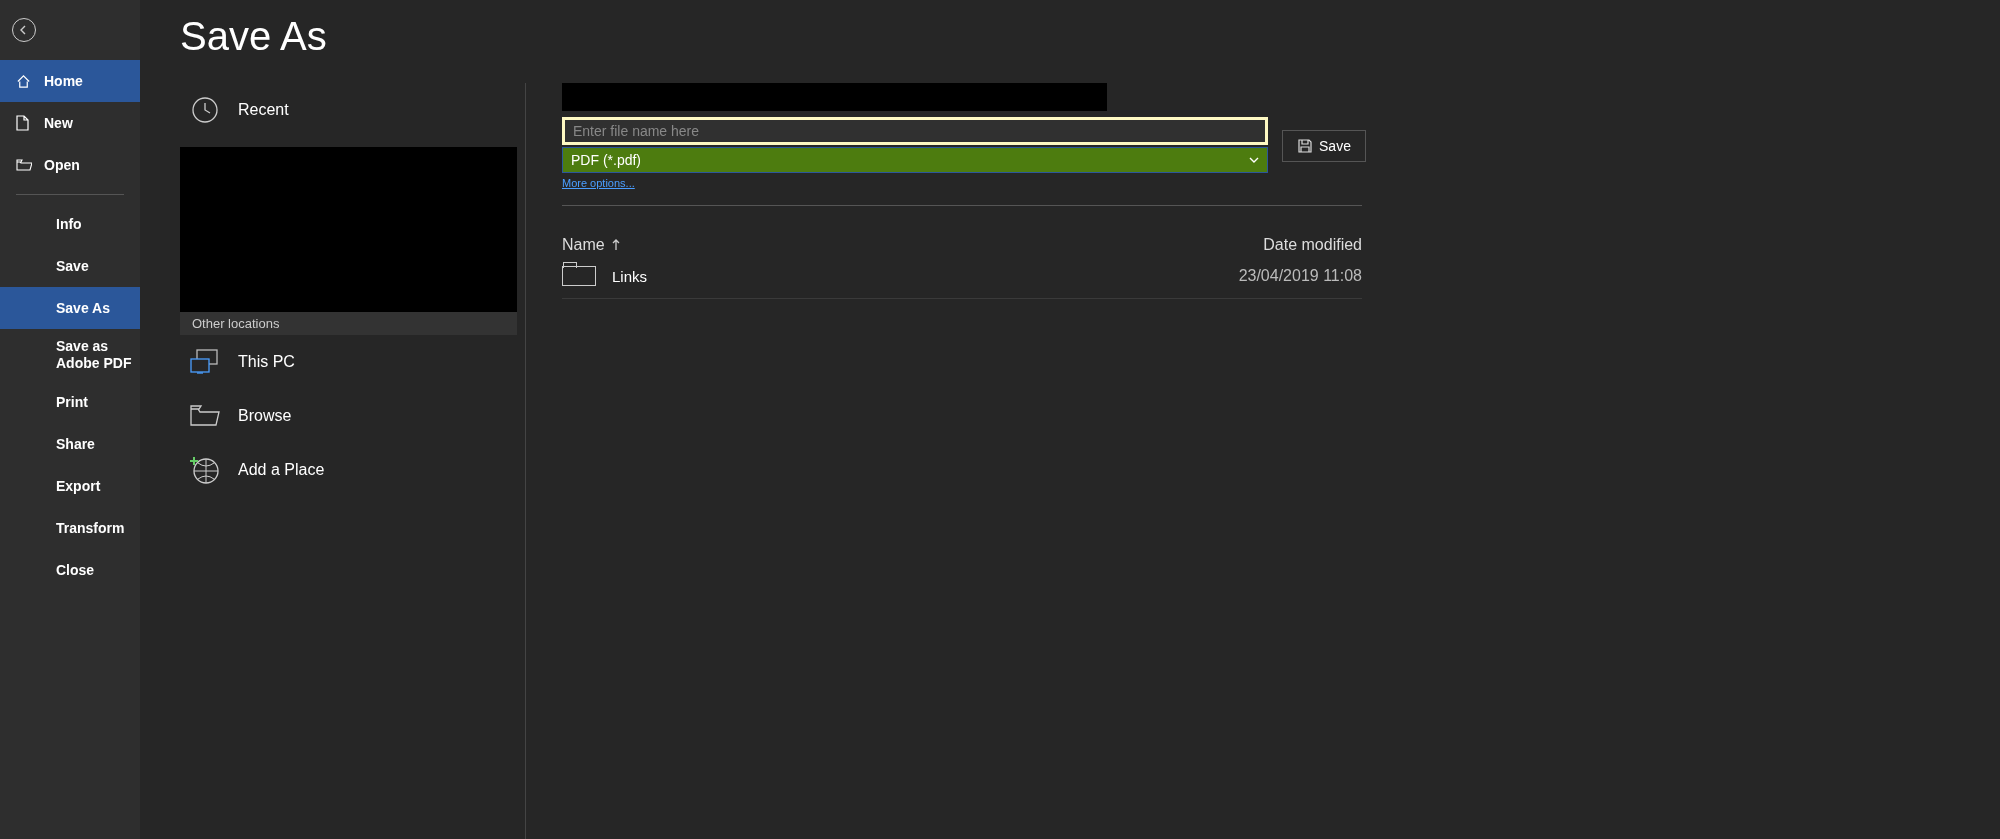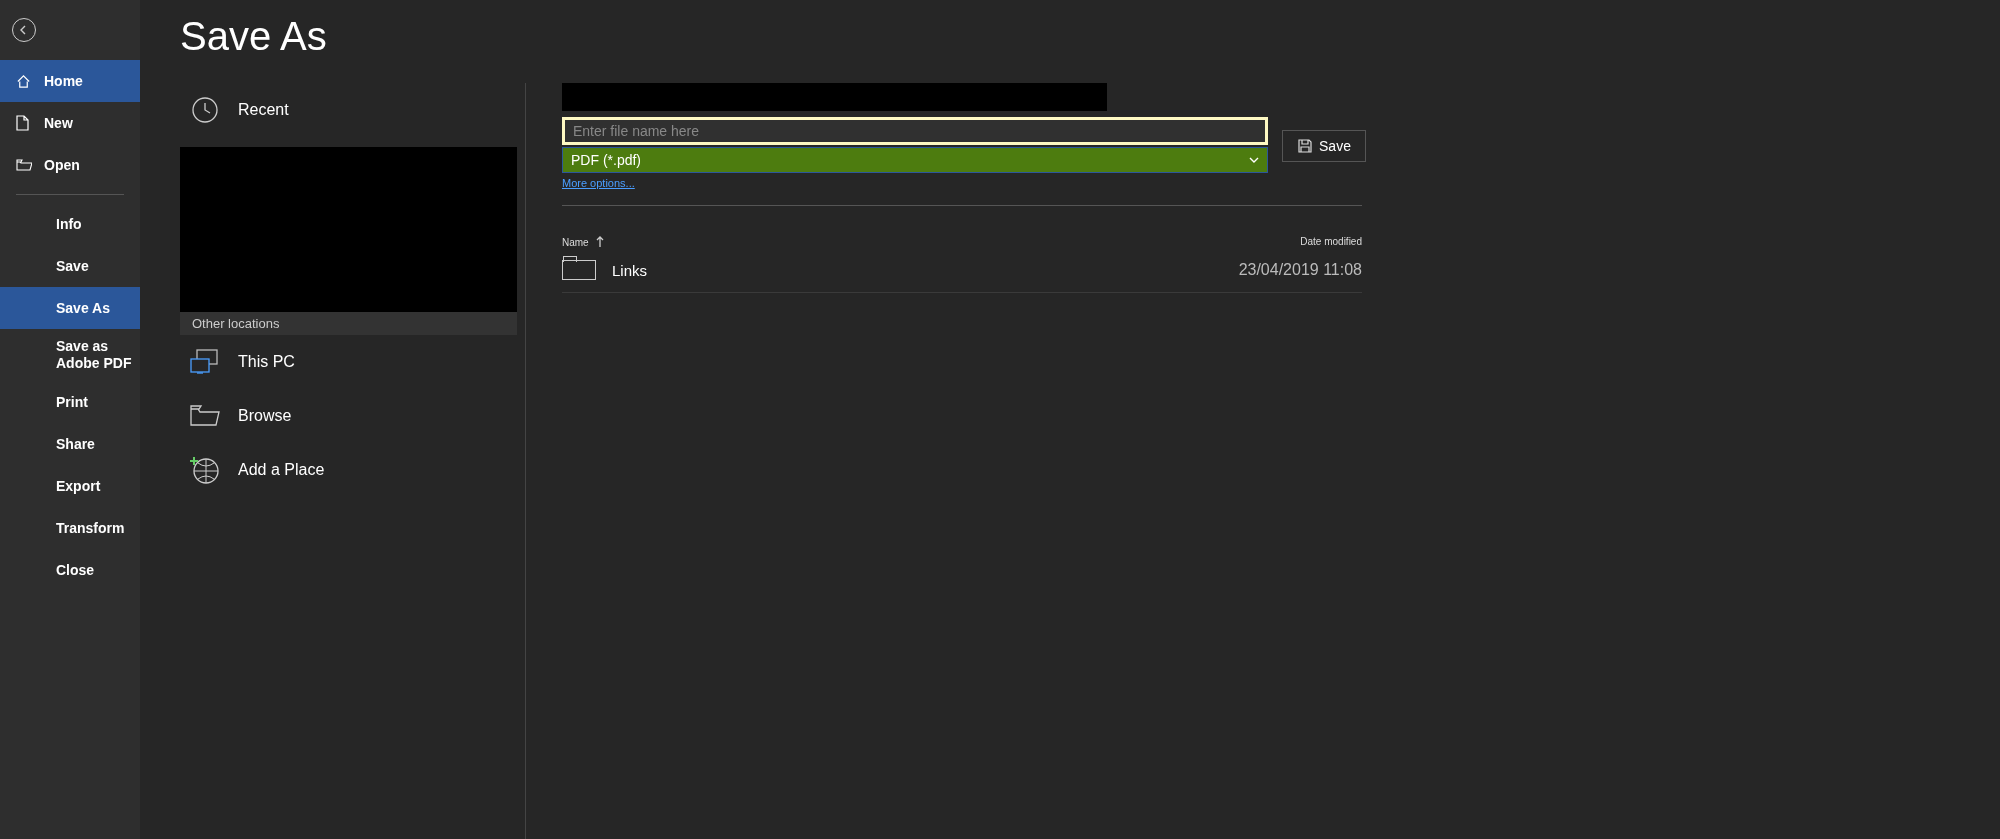--- a/index.html
+++ b/index.html
@@ -176,21 +176,21 @@
   .thin-divider {
     border:none;
     border-top:1px solid #555;
     margin-top:14px;
     width: 800px;
   }
   .file-header {
     display:flex;
     margin-top:30px;
     width:800px;
-    font-size:10px;
+    font-size:16px;
     color:#ddd;
   }
   .col-name { flex:1; display:flex; align-items:center; gap:6px;}
   .col-date { width:160px; text-align:right;}
   .file-row {
     display:flex;
     align-items:center;
     width:800px;
     padding:12px 0;
     border-bottom:1px solid #3a3a3a;

